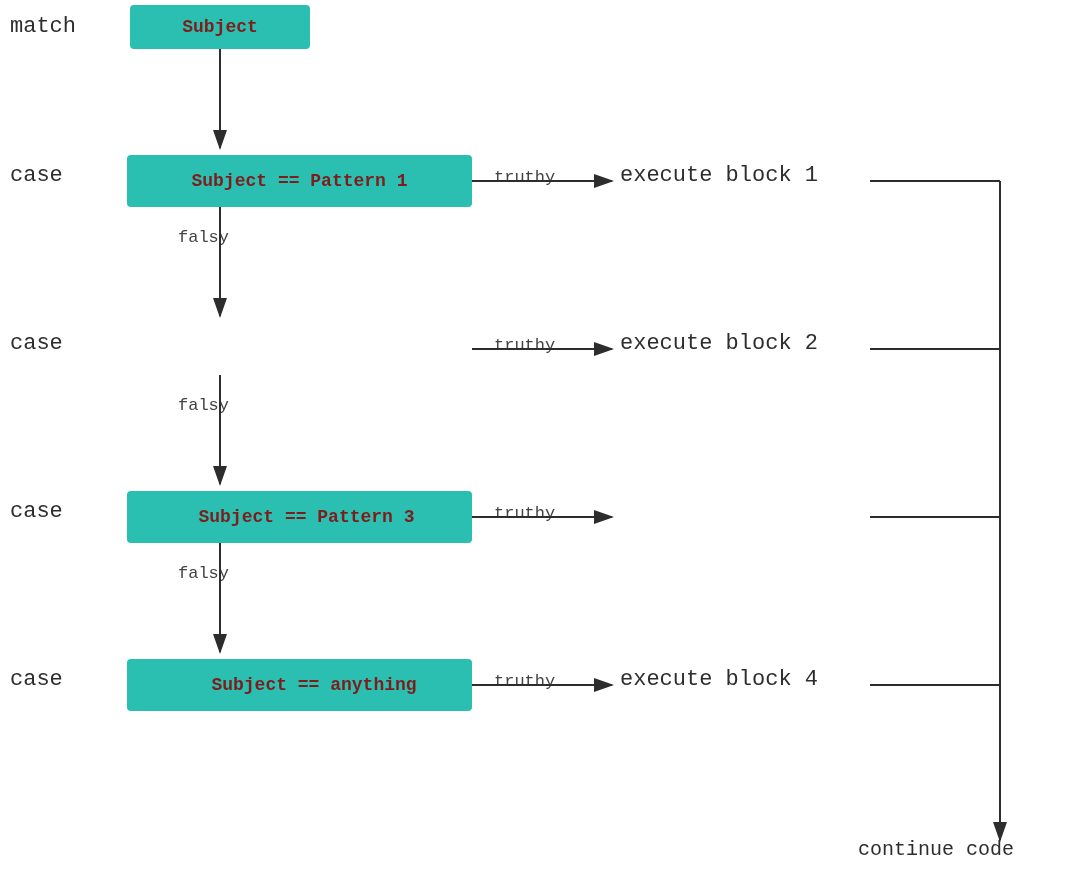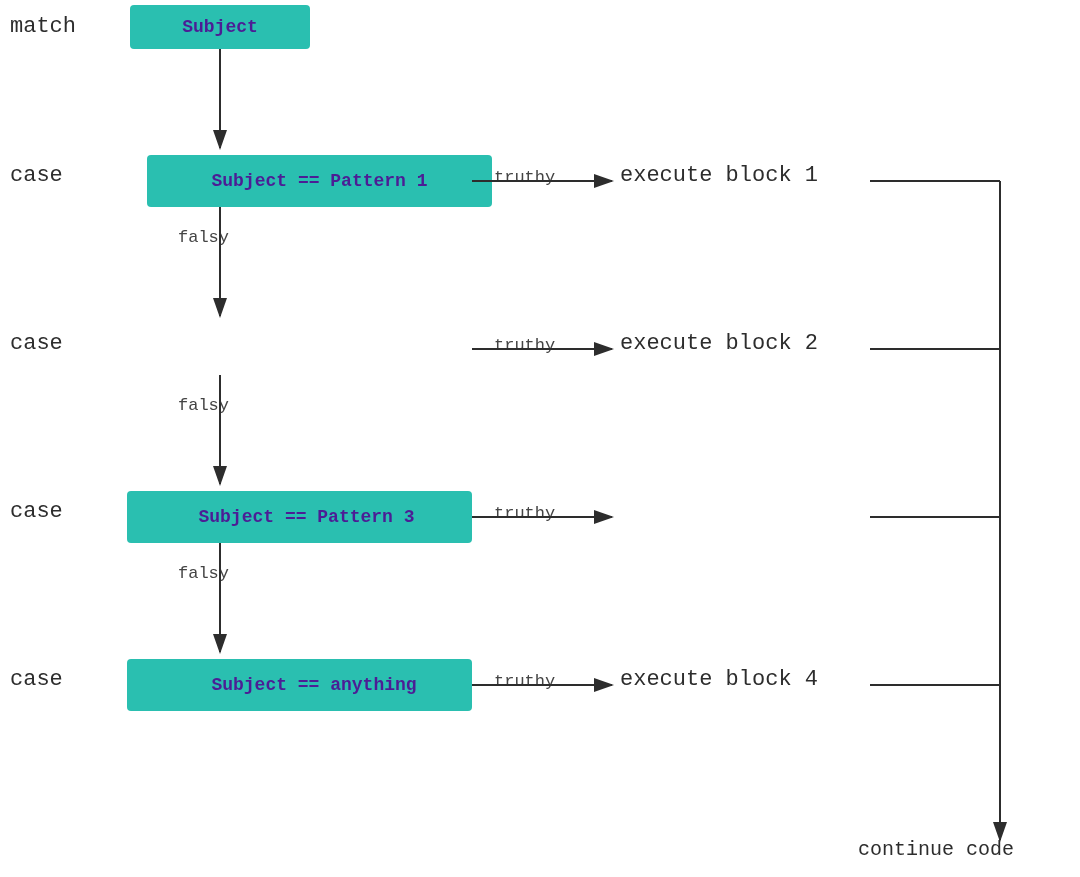--- a/index.html
+++ b/index.html
@@ -25,21 +25,21 @@
       font-size: 22px;
       color: #2d2d2d;
       font-family: 'Courier New', Courier, monospace;
     }
 
     
     .teal-box {
       position: absolute;
       background-color: #2abfb0;
       border-radius: 4px;
-      color: #4c1d95;
+      color: #7f1d1d;
       font-family: 'Courier New', Courier, monospace;
       font-size: 18px;
       font-weight: bold;
       display: flex;
       align-items: center;
       justify-content: center;
       padding: 10px 18px;
     }
 
     
@@ -59,21 +59,21 @@
 
   <div class="label" style="left: 10px; top: 14px;">match</div>
 
   <div class="teal-box" style="left: 130px; top: 5px; width: 180px; height: 44px;">Subject</div>
 
   <div class="label" style="left: 10px; top: 163px;">case</div>
   <div class="label" style="left: 10px; top: 331px;">case</div>
   <div class="label" style="left: 10px; top: 499px;">case</div>
   <div class="label" style="left: 10px; top: 667px;">case</div>
 
-  <div class="teal-box" style="left: 127px; top: 155px; width: 345px; height: 52px; margin-left: 20px;">Subject == Pattern 1</div>
+  <div class="teal-box" style="left: 127px; top: 155px; width: 345px; height: 52px;">Subject == Pattern 1</div>
   <div class="teal-box" style="left: 127px; top: 491px; width: 345px; height: 52px; padding-left: 32px;">Subject == Pattern 3</div>
   <div class="teal-box" style="left: 127px; top: 659px; width: 345px; height: 52px; padding-left: 47px;">Subject == anything</div>
 
   <div class="label" style="left: 494px; top: 168px; font-size: 17px; color: #444;">truthy</div>
   <div class="label" style="left: 494px; top: 336px; font-size: 17px; color: #444;">truthy</div>
   <div class="label" style="left: 494px; top: 504px; font-size: 17px; color: #444;">truthy</div>
   <div class="label" style="left: 494px; top: 672px; font-size: 17px; color: #444;">truthy</div>
 
   <div class="label" style="left: 620px; top: 163px;">execute block 1</div>
   <div class="label" style="left: 620px; top: 331px;">execute block 2</div>

